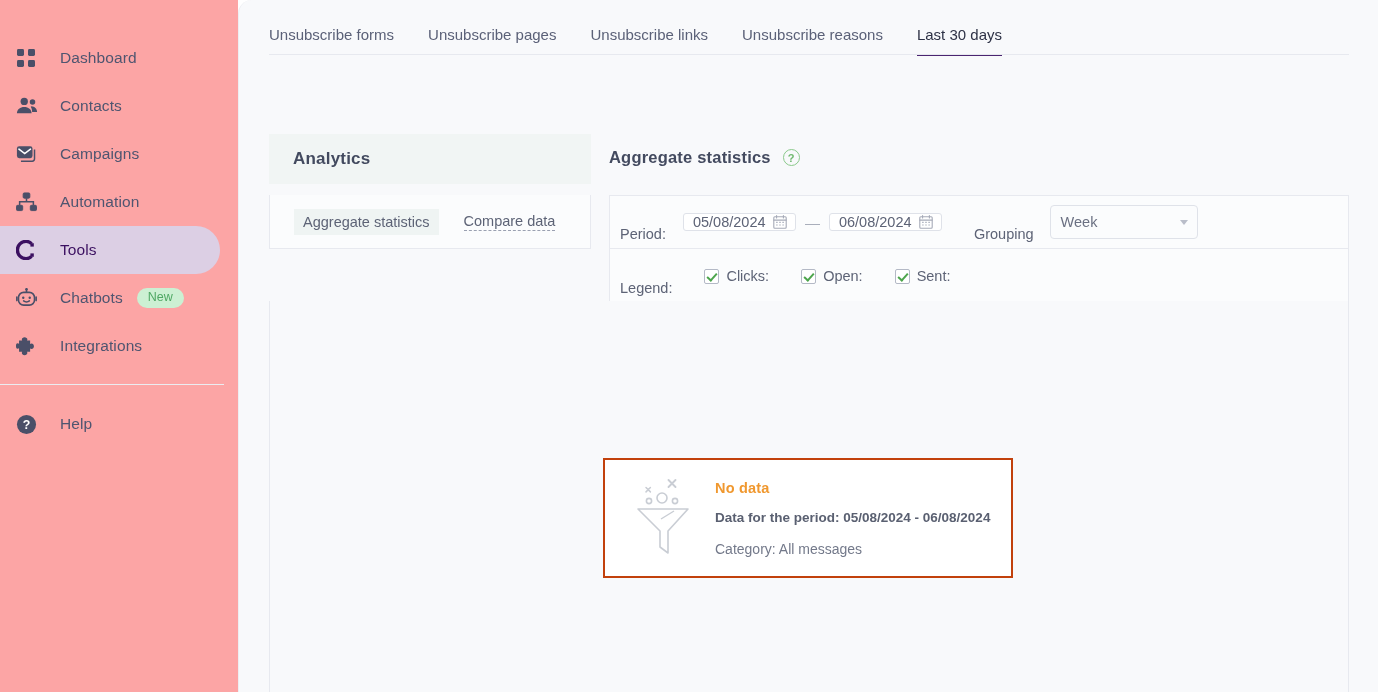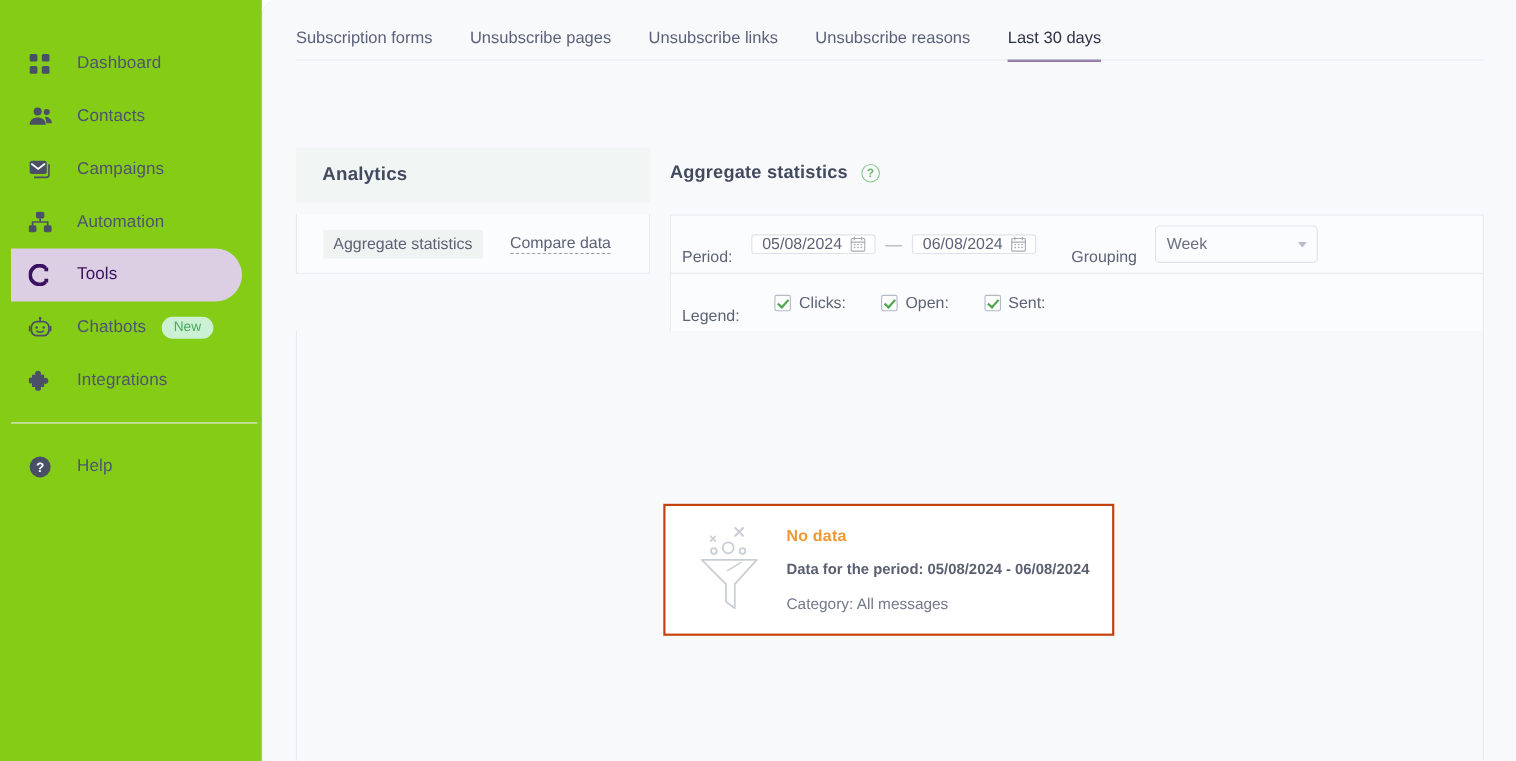--- a/index.html
+++ b/index.html
@@ -11,23 +11,22 @@
     font-family: "Liberation Sans", sans-serif;
     -webkit-font-smoothing: antialiased;
   }
 
   #app { position: relative; width: 1378px; height: 692px; background:#ffffff; }
 
   
   .sidebar {
     position: absolute; left: 0; top: 0;
     width: 238px; height: 692px;
-    background: #84cc16;
+    background: #fca5a5;
     padding-top: 34px;
-    padding-left: 10px;
   }
   .nav-item {
     position: relative;
     display: flex; align-items: center;
     height: 48px;
     margin: 0 18px 0 0;
     padding-left: 16px;
     border-radius: 0 24px 24px 0;
     cursor: pointer;
   }
@@ -203,21 +202,21 @@
     cursor: text;
   }
   .cal-ic {
     position: absolute; right: 8px; top: 50%;
     transform: translateY(-50%);
     width: 14px; height: 14px;
     color: #a6abb8;
   }
   .dash { margin: 0 9px; color: #a9aebb; font-size: 15px; }
 
-  .cbx-wrap { display: flex; align-items: flex-start; cursor: pointer; }
+  .cbx-wrap { display: flex; align-items: flex-end; cursor: pointer; }
   .cbx {
     width: 15px; height: 15px;
     border: 1px solid #b4b9c6;
     background: #fff;
     border-radius: 2px;
     position: relative;
     flex: 0 0 15px;
   }
   .cbx::after {
     content: "";
@@ -357,21 +356,21 @@
           <text x="11" y="16" text-anchor="middle" font-size="13" font-weight="bold" fill="#ffffff" font-family="Liberation Sans, sans-serif">?</text>
         </svg>
       </span>
       <span class="lbl">Help</span>
     </div>
   </nav>
 
   <section class="main">
 
     <div class="tabs">
-      <div class="tab">Subscription forms</div>
+      <div class="tab">Unsubscribe forms</div>
       <div class="tab">Unsubscribe pages</div>
       <div class="tab">Unsubscribe links</div>
       <div class="tab">Unsubscribe reasons</div>
       <div class="tab active">Last 30 days</div>
     </div>
     <div class="tabs-rule"></div>
 
     <div class="panel-head">
       <span class="t">Analytics</span>
     </div>

